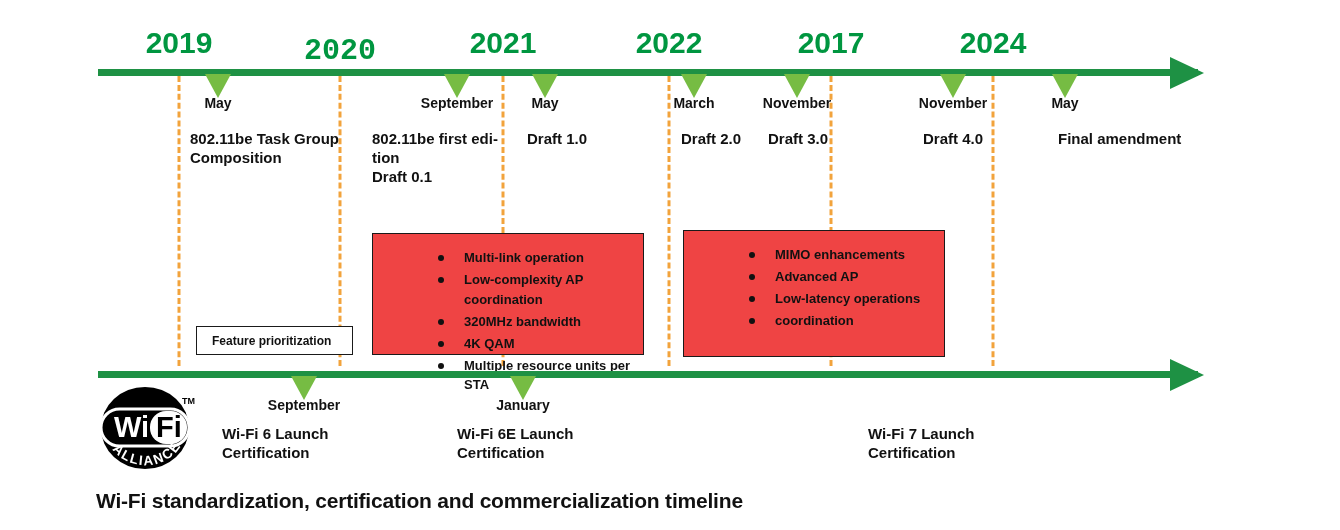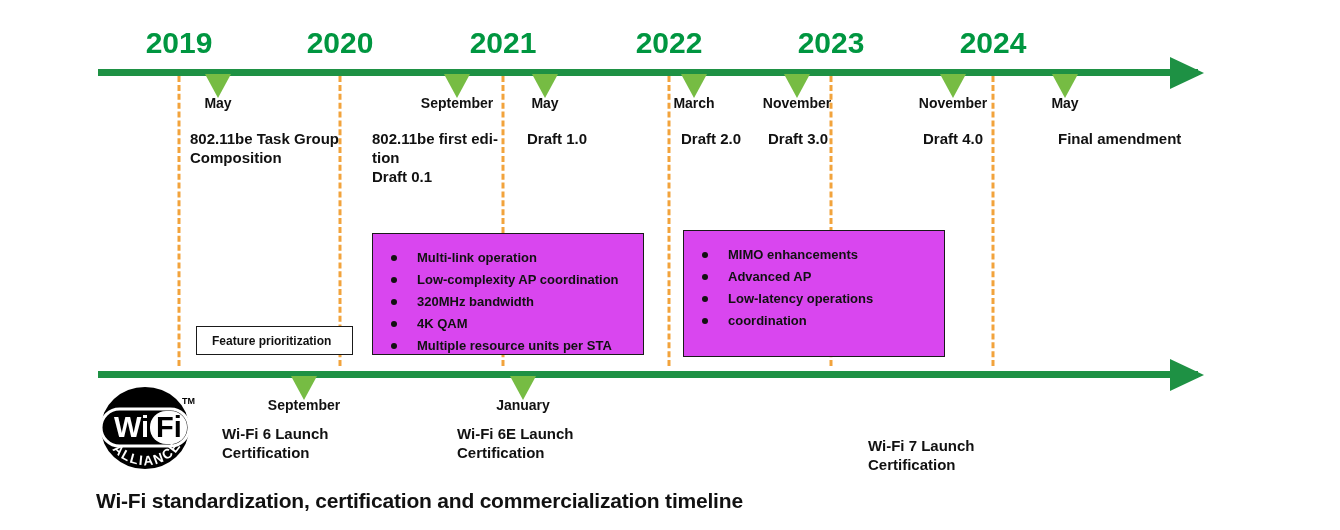--- a/index.html
+++ b/index.html
@@ -48,22 +48,23 @@
     position:absolute;font-size:14px;font-weight:bold;color:#111111;
     white-space:nowrap;transform:translateX(-50%);line-height:14px;
   }
   .evt{
     position:absolute;font-size:15px;font-weight:bold;color:#111111;
     line-height:19px;
   }
 
   
   .fbox{
-    position:absolute;border:1.6px solid #1a1a1a;background:#d946ef;
+    position:absolute;border:1.6px solid #1a1a1a;background:#ef4444;
     box-sizing:border-box;
+    padding-left:47px;
   }
   .fbox ul{
     margin:0;padding:14px 0 0 44px;list-style:none;
   }
   .fbox li{
     font-size:13px;font-weight:bold;color:#111111;line-height:19.5px;
     position:relative;margin-bottom:2.5px;
   }
   .fbox li:before{
     content:"";position:absolute;left:-26px;top:7px;
@@ -96,24 +97,24 @@
       <div class="vdash" style="left: 179px; top: 76px; height: 290px;"></div>
       <div class="vdash" style="left: 340px; top: 76px; height: 290px;"></div>
       <div class="vdash" style="left: 503px; top: 76px; height: 290px;"></div>
       <div class="vdash" style="left: 669px; top: 76px; height: 290px;"></div>
       <div class="vdash" style="left: 831px; top: 76px; height: 290px;"></div>
       <div class="vdash" style="left: 993px; top: 76px; height: 290px;"></div>
     </div>
 
   <div id="years">
       <div class="year" style="left: 179px; top: 28px;">2019</div>
-      <div class="year" style="left: 340px; top: 28px;">2020</div>
+      <div class="year" style="left: 340px; top: 36px; font-family: Liberation Mono, monospace;">2020</div>
       <div class="year" style="left: 503px; top: 28px;">2021</div>
       <div class="year" style="left: 669px; top: 28px;">2022</div>
-      <div class="year" style="left: 831px; top: 28px;">2023</div>
+      <div class="year" style="left: 831px; top: 28px;">2017</div>
       <div class="year" style="left: 993px; top: 28px;">2024</div>
     </div>
 
   <div class="tl-line" style="left:98px;top:69px;width:1100px;"></div>
   <div class="tl-arrow" style="left:1170px;top:56.5px;"></div>
 
   <div id="std-markers">
       <div class="marker" style="left: 218px; top: 74px;"></div>
       <div class="month" style="left: 218px; top: 96px;">May</div>
       <div class="evt" style="left: 190px; top: 129px;">802.11be Task Group<br>Composition</div>
@@ -163,21 +164,21 @@
   <div class="tl-line" style="left:98px;top:371px;width:1100px;"></div>
   <div class="tl-arrow" style="left:1170px;top:358.5px;"></div>
 
   <div id="cert-markers">
       <div class="marker" style="left: 304px; top: 376px;"></div>
       <div class="month" style="left: 304px; top: 398px;">September</div>
       <div class="evt" style="left: 222px; top: 424px;">Wi-Fi 6 Launch<br>Certification</div>
       <div class="marker" style="left: 523px; top: 376px;"></div>
       <div class="month" style="left: 523px; top: 398px;">January</div>
       <div class="evt" style="left: 457px; top: 424px;">Wi-Fi 6E Launch<br>Certification</div>
-      <div class="evt" style="left: 868px; top: 436px;">Wi-Fi 7 Launch<br>Certification</div>
+      <div class="evt" style="left: 868px; top: 424px;">Wi-Fi 7 Launch<br>Certification</div>
     </div>
 
   <div class="logo" style="left:96px;top:386px;width:104px;height:84px;">
     <svg width="104" height="84" viewBox="0 0 104 84">
       <ellipse cx="49" cy="42" rx="44" ry="41" fill="#000000"></ellipse>
       <rect x="5" y="23" width="88" height="37" rx="18.5" ry="18.5" fill="#000000" stroke="#ffffff" stroke-width="3"></rect>
       <text id="logo-wi" x="18" y="51" font-family="'Liberation Sans', sans-serif" font-size="29" font-weight="bold" fill="#ffffff">Wi</text>
       <rect x="54" y="25" width="37" height="33" rx="16" ry="16" fill="#ffffff"></rect>
       <text id="logo-fi" x="60" y="51" font-family="'Liberation Sans', sans-serif" font-size="29" font-weight="bold" fill="#000000">Fi</text>
       <path id="arcpath" d="M 13,58 A 40,36 0 0 0 86,58" fill="none" stroke="none"></path>

